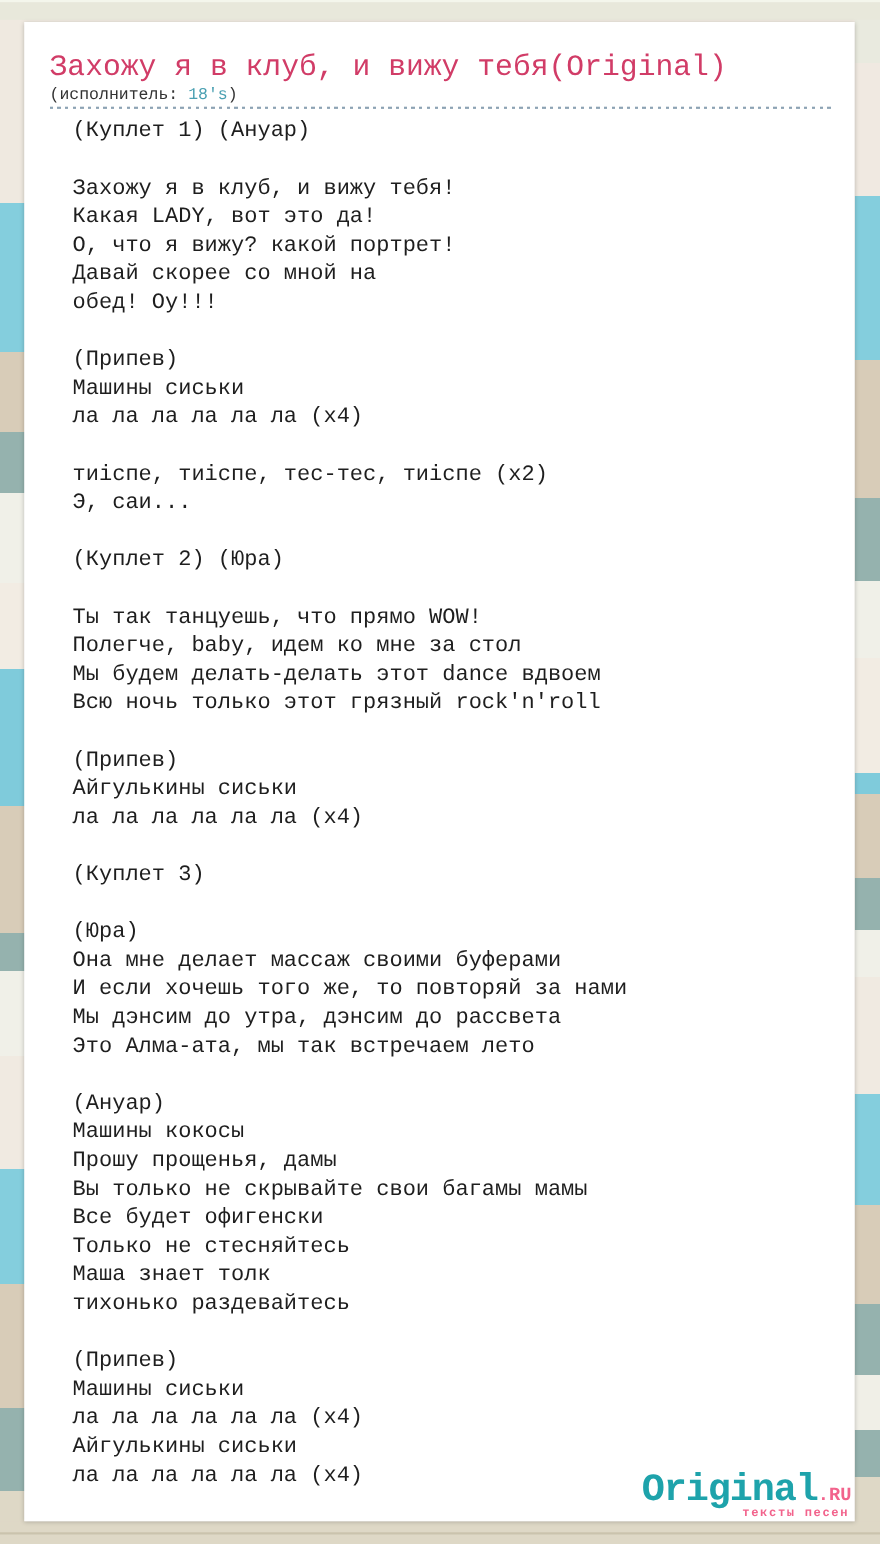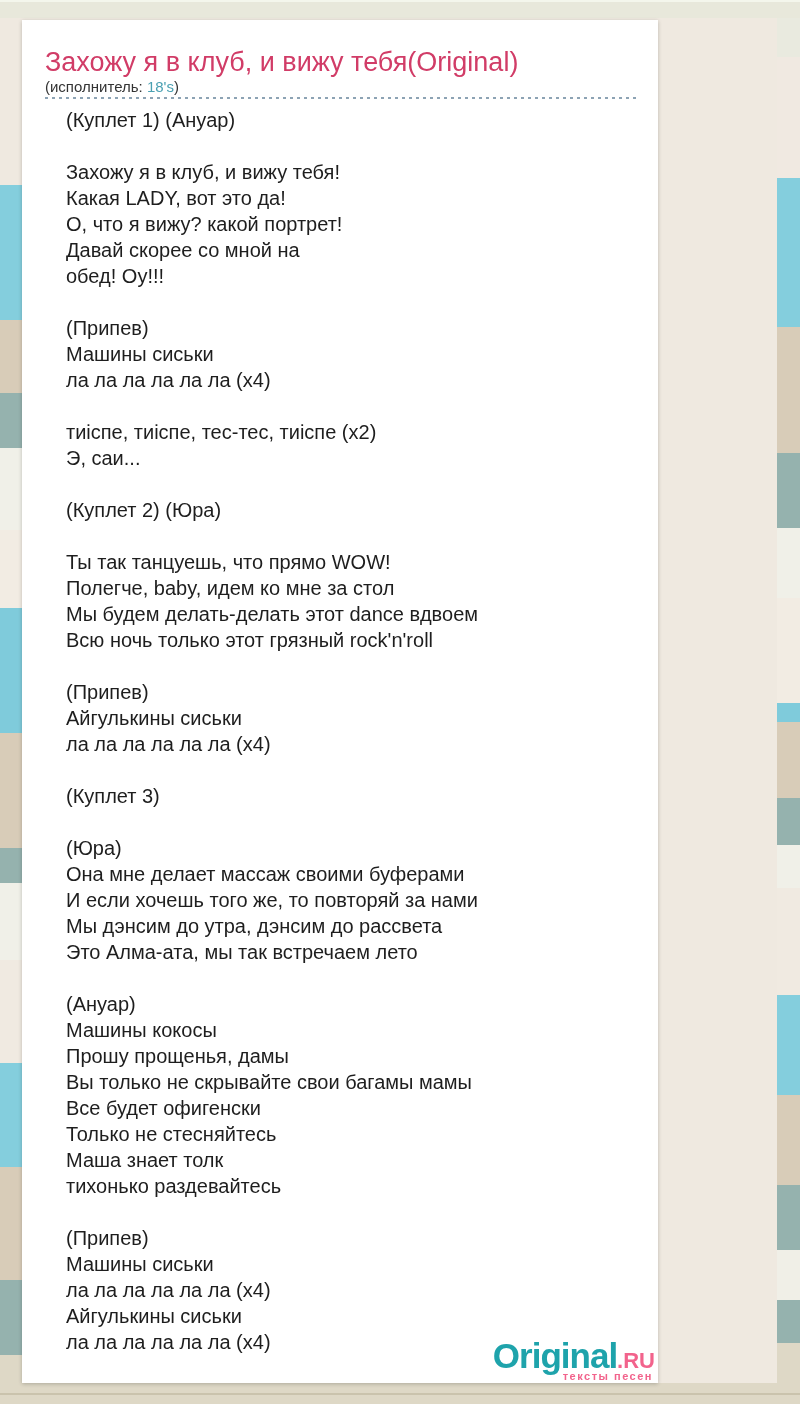--- a/index.html
+++ b/index.html
@@ -54,45 +54,46 @@
     position:absolute;top:0;left:0;width:800px;height:18px;
     background:#e8e8db;border-top:2px solid #f4f6ec;box-sizing:border-box;
   }
   .bottom-band{
     position:absolute;top:1383px;left:0;width:800px;height:21px;background:#ded8c6;
   }
   .bottom-line{position:absolute;top:10px;left:0;width:100%;height:2px;background:#cac3ad}
 
   
   .card{
-    position:absolute;left:22px;top:20px;width:636px;height:1363px;
+    position:absolute;left:22px;top:20px;width:755px;height:1363px;
     background:#ffffff;box-sizing:border-box;
     padding:26px 20px 0 23px;
     box-shadow:0 1px 4px rgba(0,0,0,.22);
+    font-family:Liberation Mono, monospace;
   }
   h1.title{
     margin:0;font-size:27px;font-weight:400;line-height:32px;
     color:#d13c67;
   }
   .artist{font-size:15px;line-height:18px;color:#333333}
   .artist a{color:#4aa0b2;text-decoration:none;cursor:pointer}
   .sep{
     margin-top:1px;height:2px;
     background:repeating-linear-gradient(to right,#8da3b4 0 3px,transparent 3px 7px);
   }
   .lyrics{
     margin-top:8px;
     font-size:20px;line-height:26px;color:#1e1e1e;
     white-space:pre-line;
     margin-left:21px;
   }
   
   .logo{position:absolute;right:3px;bottom:1px;text-align:right;line-height:1;cursor:pointer}
   .logo-name{font-size:35px;font-weight:bold;color:#1ea3ab;letter-spacing:-1px}
-  .logo-tld{font-size:22px;font-weight:bold;color:#f2638c}
+  .logo-tld{font-size:17px;font-weight:bold;color:#f2638c}
   .tagline{
     font-size:11px;font-weight:bold;color:#f2638c;
     letter-spacing:1.5px;margin-top:-2px;padding-right:2px;
   }
 </style>
 </head>
 <body>
 
 <div>
   <div class="stripe-left"></div>

